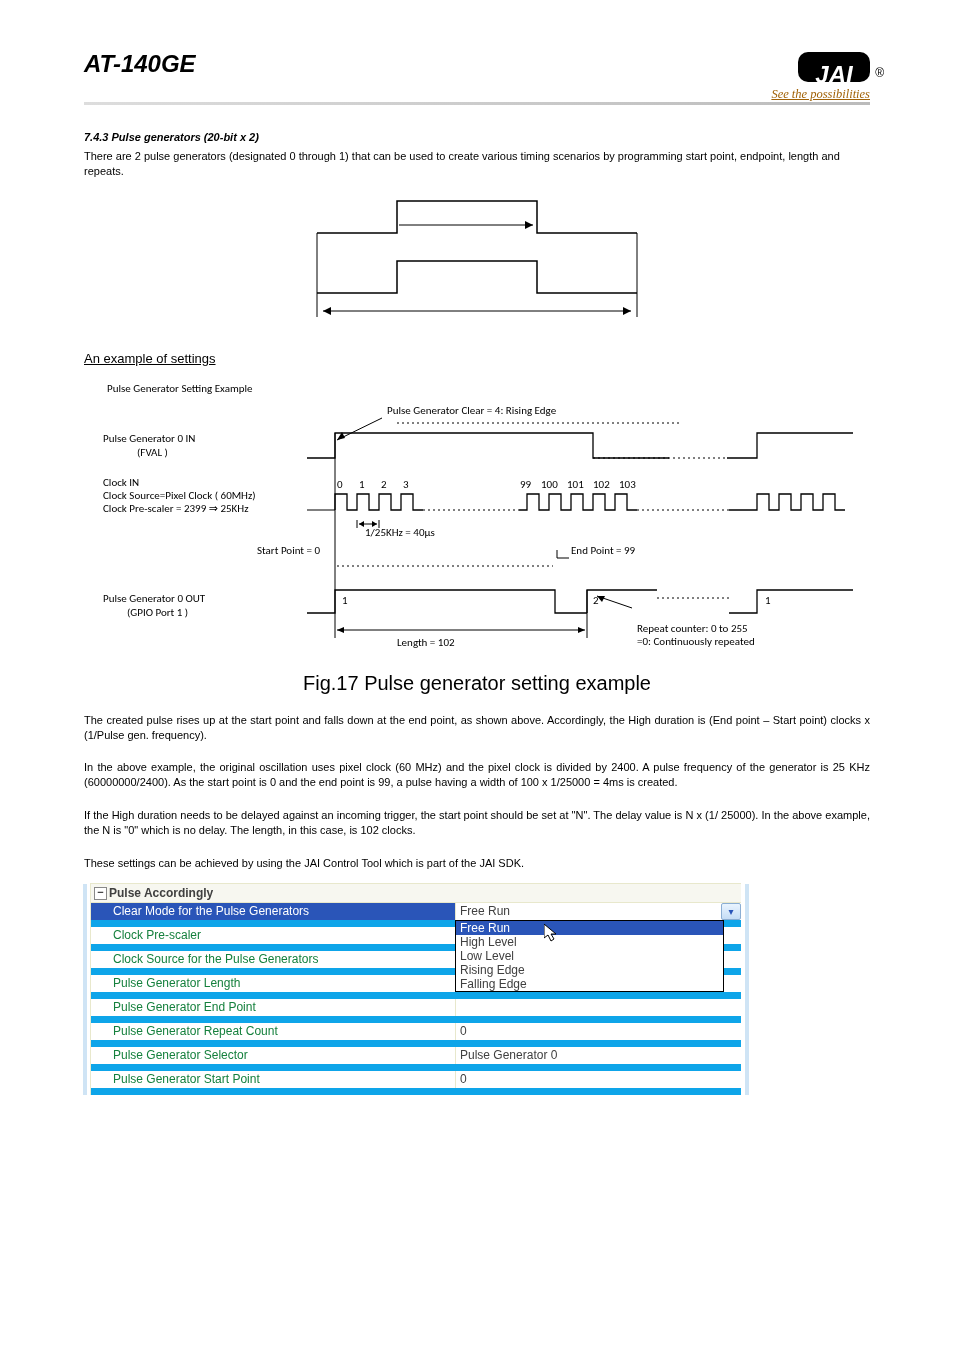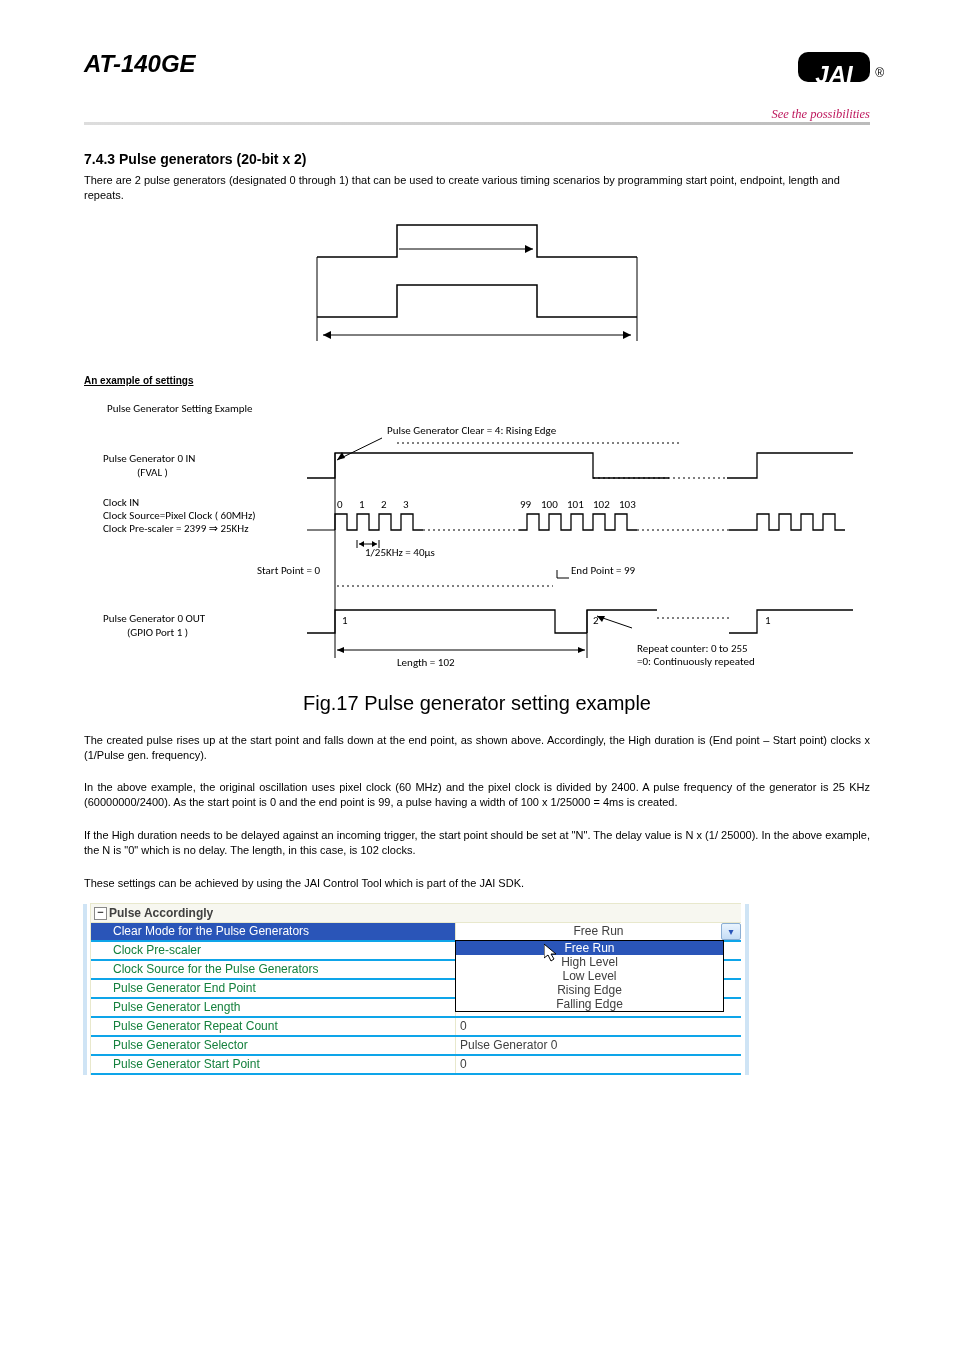--- a/index.html
+++ b/index.html
@@ -49,44 +49,46 @@
     right: -14px;
     font-size: 12px;
     font-style: normal;
     font-weight: normal;
     color: #000;
   }
   .tagline {
     font-family: "Times New Roman", serif;
     font-style: italic;
     font-size: 12.5px;
-    color: #be185d;
-    margin-top: 20px;
+    color: #a16207;
+    margin-top: 0;
+    text-decoration: underline;
   }
   .rule {
     clear: both;
     height: 3px;
     background: linear-gradient(to right, #ddd, #bbb);
     margin: 6px 0 26px 0;
   }
   .sec-title {
     font-weight: bold;
-    font-size: 14px;
+    font-size: 11px;
     margin-bottom: 6px;
+    font-style: italic;
   }
   .body-text {
     font-size: 11px;
     line-height: 1.35;
     margin-bottom: 10px;
   }
   .justify { text-align: justify; }
   .u-b {
-    font-weight: bold;
+    font-weight: normal;
     text-decoration: underline;
-    font-size: 10px;
+    font-size: 13px;
   }
   .fig-caption {
     text-align: center;
     font-size: 20px;
     margin-top: 4px;
   }
   
   .env-diagram {
     width: 360px;
     margin: 14px auto 18px auto;
@@ -132,21 +134,21 @@
     left:3px; top:3px;
     width:11px; height:11px;
     border:1px solid #888;
     background:#fff;
     font-size:11px;
     line-height:9px;
     text-align:center;
   }
   .pg-row {
     display:flex;
-    border-bottom:2px solid #0ea5e9;
+    border-bottom:7px solid #0ea5e9;
     min-height:17px;
   }
   .pg-row .c1 {
     width: 52%;
     padding: 1px 4px 1px 22px;
     border-right:1px solid #e8e8cc;
     color:#15803d;
     background:#fff;
   }
   .pg-row .c2 {
@@ -155,21 +157,20 @@
     color:#404040;
     background:#fff;
     position:relative;
   }
   .pg-row.sel .c1 {
     background:#2a55b8;
     color:#fff;
   }
   .pg-row.sel .c2 {
     position:relative;
-    text-align:center;
   }
   .dd-arrow {
     position:absolute;
     right:0; top:0; bottom:0;
     width:18px;
     background:linear-gradient(#e9f4ff,#c5ddf5);
     border:1px solid #8baed3;
     border-radius:2px;
     display:flex;
     align-items:center;
@@ -367,28 +368,28 @@
     <div id="grid-rows">
         <div class="pg-row">
           <div class="c1">Clock Pre-scaler</div>
           <div class="c2"></div>
         </div>
         <div class="pg-row">
           <div class="c1">Clock Source for the Pulse Generators</div>
           <div class="c2"></div>
         </div>
         <div class="pg-row">
+          <div class="c1">Pulse Generator Length</div>
+          <div class="c2"></div>
+        </div>
+        <div class="pg-row">
           <div class="c1">Pulse Generator End Point</div>
           <div class="c2"></div>
         </div>
         <div class="pg-row">
-          <div class="c1">Pulse Generator Length</div>
-          <div class="c2"></div>
-        </div>
-        <div class="pg-row">
           <div class="c1">Pulse Generator Repeat Count</div>
           <div class="c2">0</div>
         </div>
         <div class="pg-row">
           <div class="c1">Pulse Generator Selector</div>
           <div class="c2">Pulse Generator 0</div>
         </div>
         <div class="pg-row">
           <div class="c1">Pulse Generator Start Point</div>
           <div class="c2">0</div>

